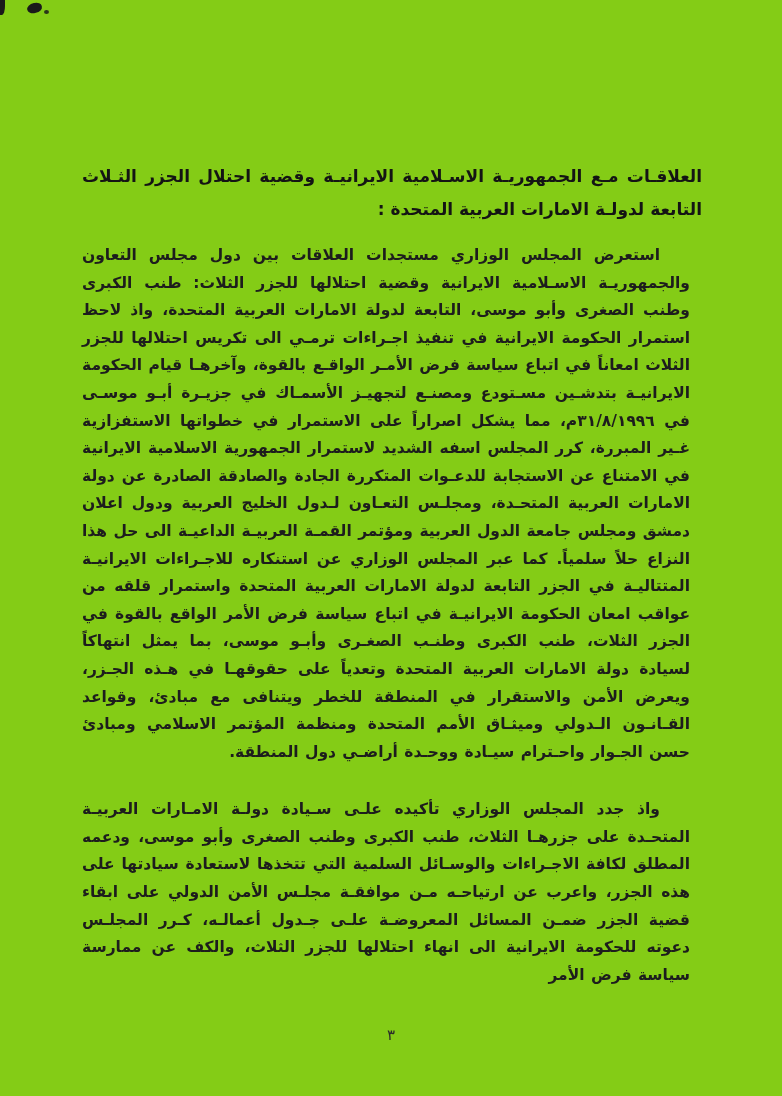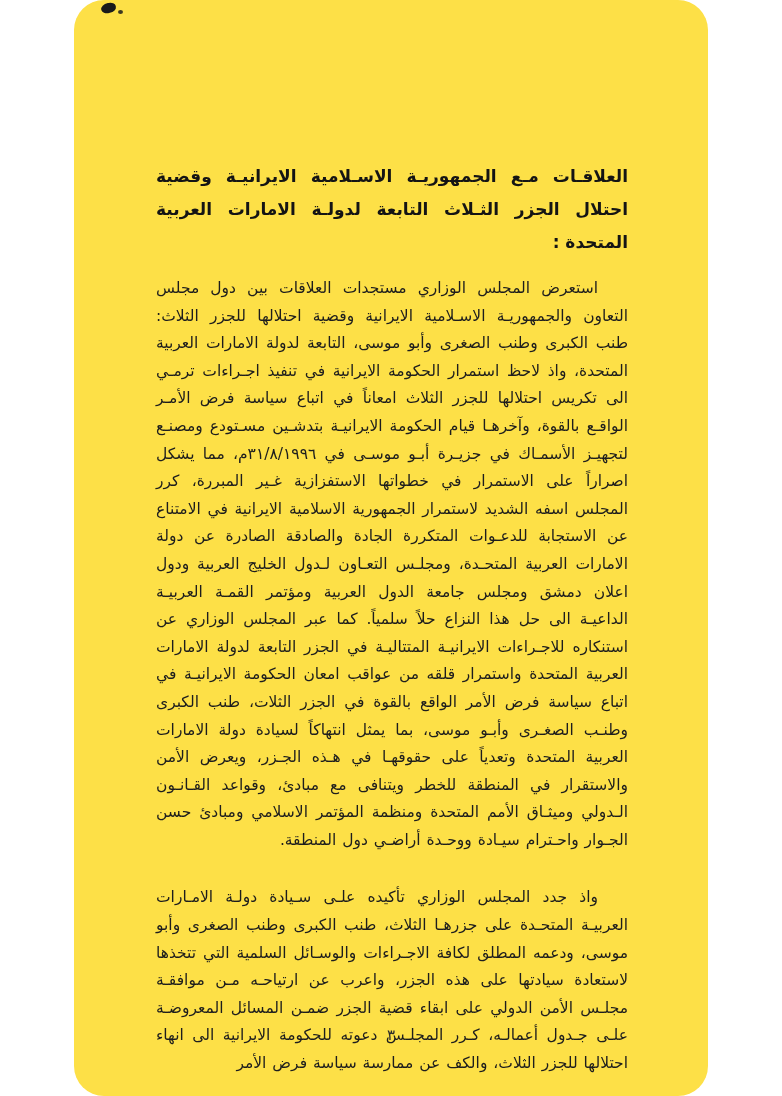--- a/index.html
+++ b/index.html
@@ -2,28 +2,27 @@
 <html lang="ar" dir="rtl"><head>
 <meta charset="utf-8">
 <style>
   html, body {
     margin: 0;
     padding: 0;
     background: #ffffff;
   }
   .page {
     position: relative;
-    width: 634px;
+    width: 782px;
     height: 1096px;
     margin: 0 auto;
-    background: #fde047;
+    background: #84cc16;
     overflow: hidden;
     font-family: "DejaVu Sans", sans-serif;
     color: #1c1c1c;
-    border-radius: 30px;
   }
   
   .artifact {
     position: absolute;
     background: #1a1a1a;
   }
   .artifact.a1 {
     left: 0;
     top: 0;
     width: 5px;
@@ -55,23 +54,23 @@
   }
   .heading {
     margin: 0 0 16px 0;
     font-size: 17px;
     font-weight: bold;
     line-height: 33px;
     text-align: justify;
     color: #141414;
   }
   .para {
-    margin: 0 0 30px 0;
+    margin: 0 12px 30px 0;
     font-size: 15.5px;
-    font-weight: normal;
+    font-weight: bold;
     line-height: 27.6px;
     text-align: justify;
     text-indent: 30px;
     color: #1d1d1d;
     word-spacing: 1px;
   }
   .page-number {
     position: absolute;
     left: 0;
     right: 0;

